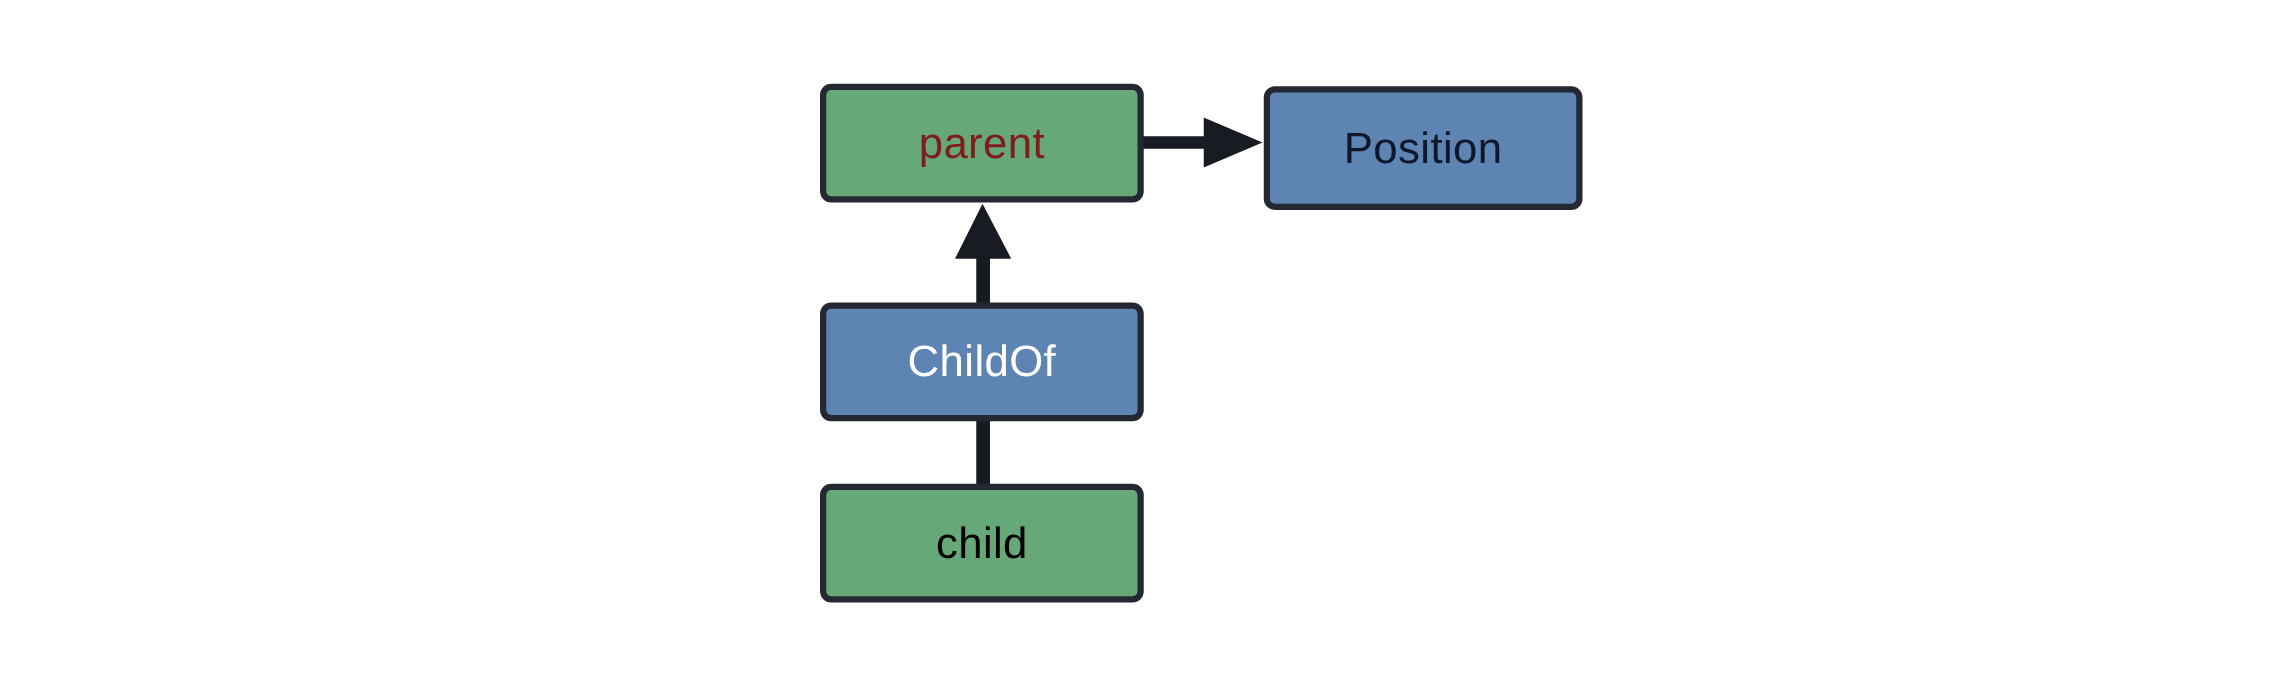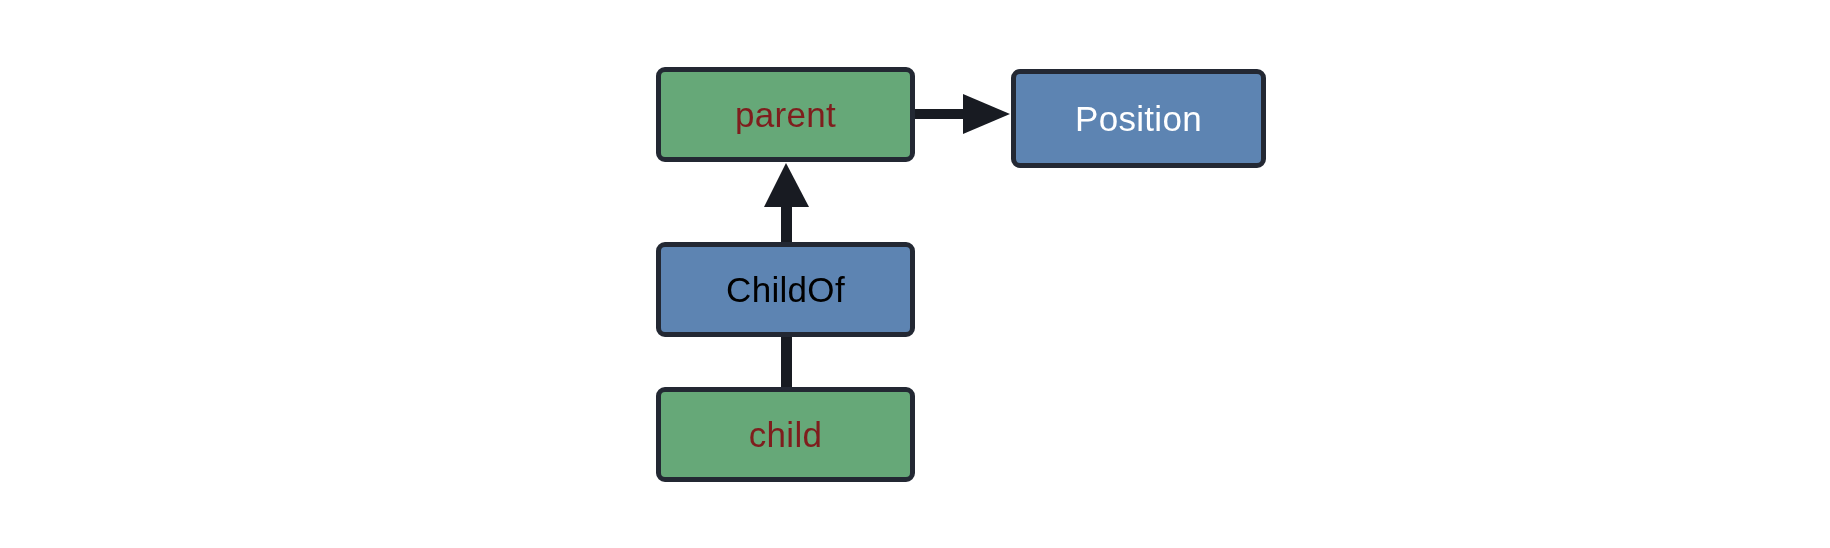--- a/index.html
+++ b/index.html
@@ -58,24 +58,24 @@
     <g>
       <rect x="781" y="335" width="11" height="54" fill="#181b22"></rect>
     </g>
   </svg>
 
   <div class="node" style="left: 656px; top: 67px; width: 259px; height: 95px; background-color: rgb(102, 168, 120); border-color: rgb(35, 40, 51);">
     <span class="node-label" style="color: #7f1d1d;">parent</span>
   </div>
 
   <div class="node" style="left: 1011px; top: 69px; width: 255px; height: 99px; background-color: rgb(93, 132, 178); border-color: rgb(35, 40, 51);">
-    <span class="node-label" style="color: #ffffff;">Position</span>
+    <span class="node-label" style="color: #0f172a;">Position</span>
   </div>
 
   <div class="node" style="left: 656px; top: 242px; width: 259px; height: 95px; background-color: rgb(93, 132, 178); border-color: rgb(35, 40, 51);">
-    <span class="node-label" style="color: #000000;">ChildOf</span>
+    <span class="node-label" style="color: #ffffff;">ChildOf</span>
   </div>
 
   <div class="node" style="left: 656px; top: 387px; width: 259px; height: 95px; background-color: rgb(102, 168, 120); border-color: rgb(35, 40, 51);">
-    <span class="node-label" style="color: #7f1d1d;">child</span>
+    <span class="node-label" style="color: #000000;">child</span>
   </div>
 
 </div>
 
 </body></html>

